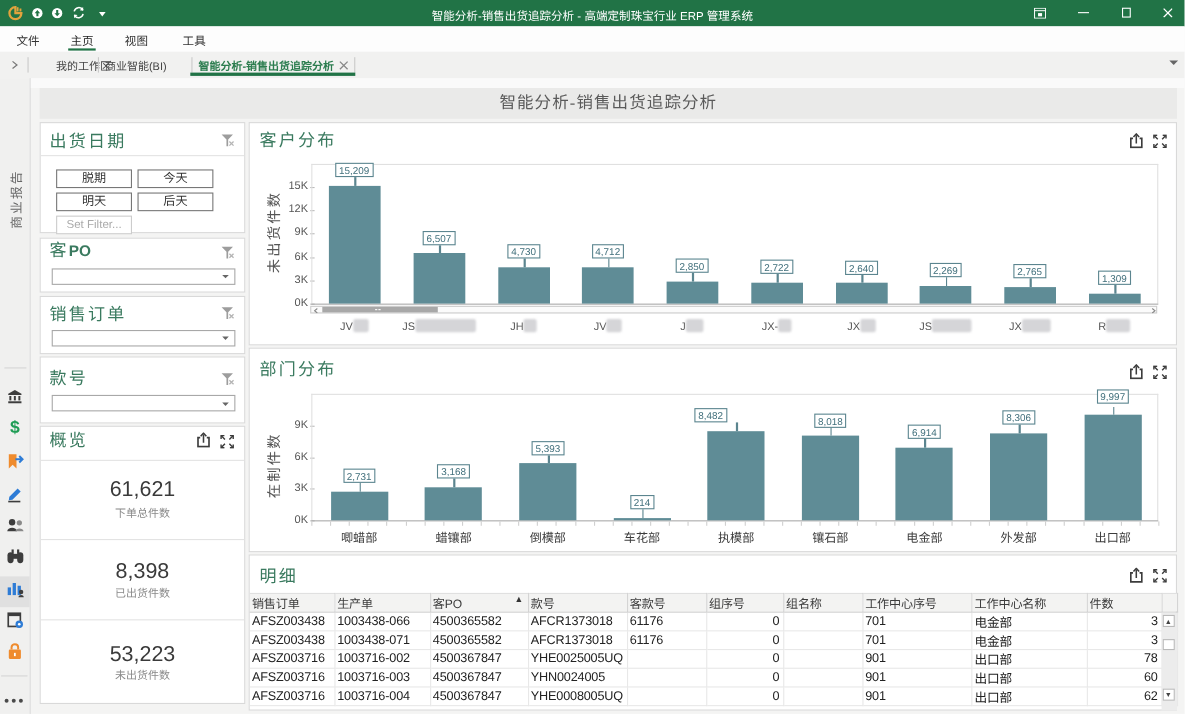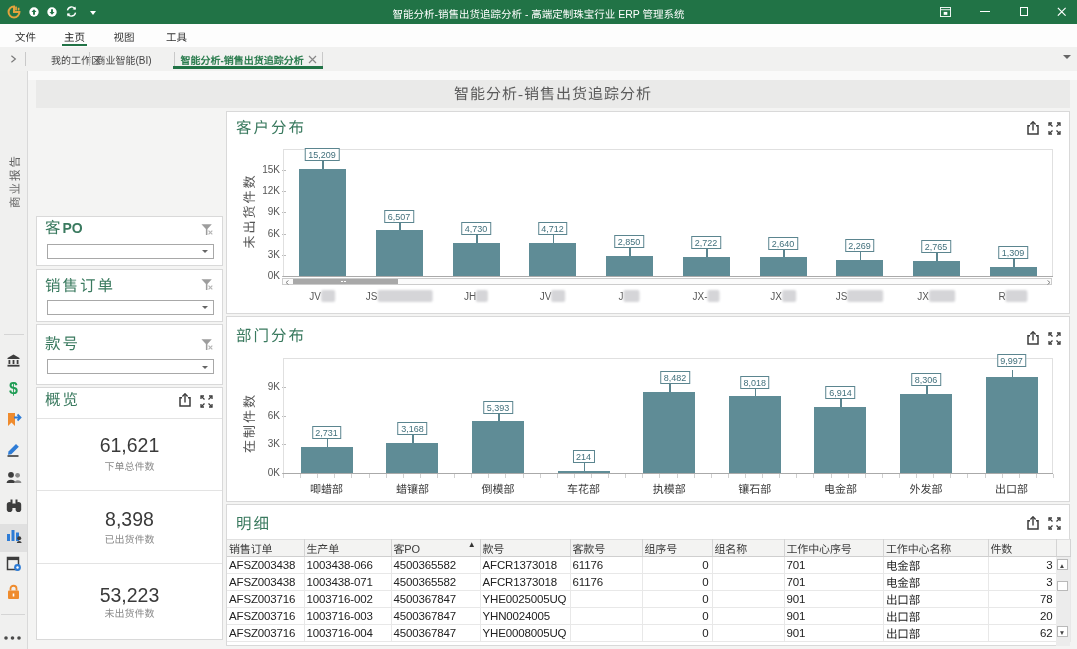--- a/index.html
+++ b/index.html
@@ -192,20 +192,33 @@
           <circle cx="10.5" cy="4" r="1.8" fill="#4a4a4a"></circle>
           <circle cx="17" cy="4" r="1.8" fill="#4a4a4a"></circle>
         </svg></div>
     </div>
 </div>
 
 <div class="abs" id="content">
   <div style="position:absolute;left:0;top:0;width:1049px;height:8.5px;background:#fafafa"></div>
   <div id="pagetitle">智能分析-销售出货追踪分析</div>
 
+  <div class="card filtercard" style="top:39.5px;height:101.5px">
+    <div class="cardhead fc-head" style="top:4px">出货日期</div>
+    <svg class="funnel" style="top:9.5px" width="12" height="13" viewBox="0 0 14 13">
+      <path d="M0.5 0.5 L12.6 0.5 L7.5 5.8 L7.5 12.8 L5.7 12.8 L5.7 5.8 Z" fill="#9d9d9d"></path>
+      <path d="M8.8 7.8 L13.2 12.2 M13.2 7.8 L8.8 12.2" stroke="#b5b5b5" stroke-width="1.4"></path>
+    </svg>
+    <div class="headline"></div>
+    <div class="datebtn" style="left:14px;top:42.5px">脱期</div>
+    <div class="datebtn" style="left:88px;top:42.5px">今天</div>
+    <div class="datebtn" style="left:14px;top:63.5px">明天</div>
+    <div class="datebtn" style="left:88px;top:63.5px">后天</div>
+    <div class="setfilter" style="left:14px;top:84.5px">Set Filter...</div>
+  </div>
 
   <div class="card filtercard" style="top:144.5px;height:50px">
     <div class="cardhead fc-head" style="top:-1.5px">客<span style="font-family:'Liberation Sans', sans-serif;font-weight:bold;letter-spacing:0;font-size:14px">PO</span></div>
     <svg class="funnel" style="top:6.5px" width="12" height="13" viewBox="0 0 14 13">
       <path d="M0.5 0.5 L12.6 0.5 L7.5 5.8 L7.5 12.8 L5.7 12.8 L5.7 5.8 Z" fill="#9d9d9d"></path>
       <path d="M8.8 7.8 L13.2 12.2 M13.2 7.8 L8.8 12.2" stroke="#b5b5b5" stroke-width="1.4"></path>
     </svg>
     <div class="combo" style="top:27px">
         <div class="arr"></div>
       </div>
@@ -423,21 +436,21 @@
         <div class="xlab" style="left:185.39999999999998px;top:163.5px">蜡镶部</div>
         <div class="bar" style="left:245px;top:104.905169px;width:52px;height:51.594831000000006px"></div>
         <div class="vlabel" style="left:271px;top:84.4052px">5,393</div>
         <div class="vconn" style="left:271px;top:97.4052px;height:7.5px"></div>
         <div class="xlab" style="left:271px;top:163.5px">倒模部</div>
         <div class="bar" style="left:330.6px;top:154.452662px;width:52px;height:2.0473380000000003px"></div>
         <div class="vlabel" style="left:356.6px;top:133.953px">214</div>
         <div class="vconn" style="left:356.6px;top:146.953px;height:7.5px"></div>
         <div class="xlab" style="left:356.6px;top:163.5px">车花部</div>
         <div class="bar" style="left:416.20000000000005px;top:75.352706px;width:52px;height:81.147294px"></div>
-        <div class="vlabel" style="left:448px;top:54.8527px">8,482</div>
+        <div class="vlabel" style="left:419px;top:54.8527px">8,482</div>
         <div class="vconn" style="left:442.20000000000005px;top:67.8527px;height:7.5px"></div>
         <div class="xlab" style="left:442.20000000000005px;top:163.5px">执模部</div>
         <div class="bar" style="left:501.79999999999995px;top:79.791794px;width:52px;height:76.708206px"></div>
         <div class="vlabel" style="left:527.8px;top:59.2918px">8,018</div>
         <div class="vconn" style="left:527.8px;top:72.2918px;height:7.5px"></div>
         <div class="xlab" style="left:527.8px;top:163.5px">镶石部</div>
         <div class="bar" style="left:587.4px;top:90.35376199999999px;width:52px;height:66.14623800000001px"></div>
         <div class="vlabel" style="left:613.4px;top:69.8538px">6,914</div>
         <div class="vconn" style="left:613.4px;top:82.8538px;height:7.5px"></div>
         <div class="xlab" style="left:613.4px;top:163.5px">电金部</div>
@@ -535,21 +548,21 @@
       <tr>
             <td>AFSZ003716</td>
             <td>1003716-003</td>
             <td>4500367847</td>
             <td>YHN0024005</td>
             <td></td>
             <td class="num">0</td>
             <td></td>
             <td>901</td>
             <td>出口部</td>
-            <td class="num">20</td>
+            <td class="num">60</td>
             <td style="padding:0"></td>
           </tr>
       <tr>
             <td>AFSZ003716</td>
             <td>1003716-004</td>
             <td>4500367847</td>
             <td>YHE0008005UQ</td>
             <td></td>
             <td class="num">0</td>
             <td></td>

